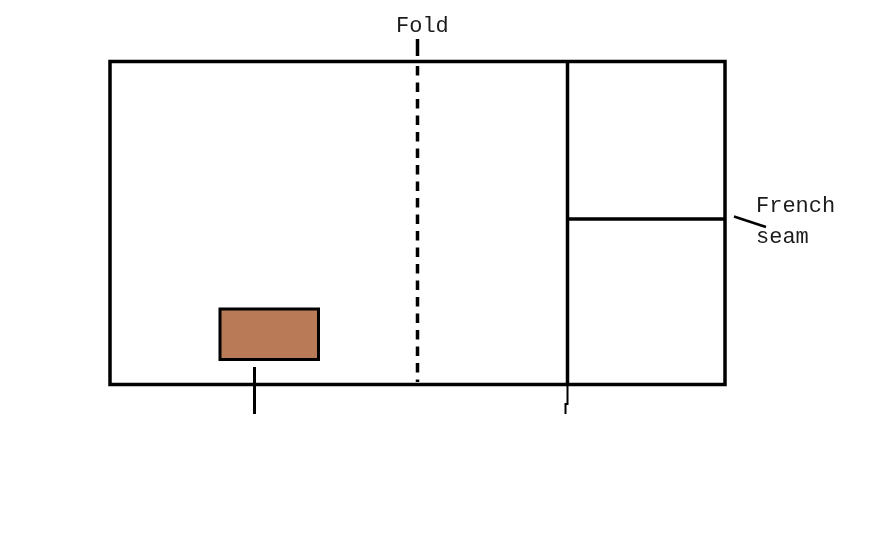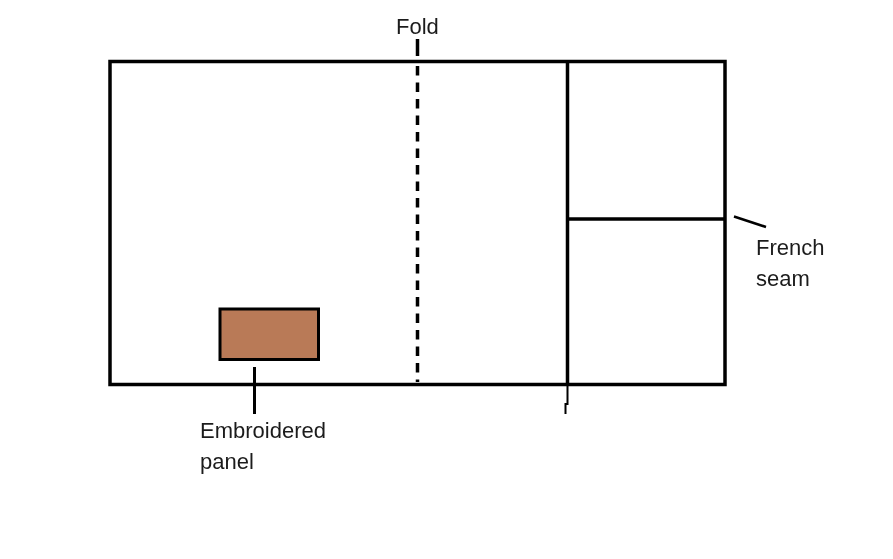--- a/index.html
+++ b/index.html
@@ -2,40 +2,40 @@
 <html style="--background: #ffffff; --line: #000000; --text: #1c1c1c; --panel_fill: #b97a57; --panel_border: #000000;"><head>
 <meta charset="utf-8">
 <style>
   * { margin: 0; padding: 0; box-sizing: border-box; }
   html, body { background: #fff; }
   .stage {
     position: relative;
     width: 893px;
     height: 559px;
     background: var(--background, #ffffff);
-    font-family: Liberation Sans, sans-serif;
+    font-family: Liberation Mono, monospace;
     color: var(--text, #1c1c1c);
     overflow: hidden;
   }
   svg.diagram {
     position: absolute;
     left: 0; top: 0;
     width: 893px; height: 559px;
   }
   .stroke { stroke: var(--line, #000); fill: none; }
   .panel  { stroke: var(--panel_border, #000); }
   .label {
     position: absolute;
     font-size: 22px;
     line-height: 31px;
     color: var(--text, #1c1c1c);
     white-space: normal;
   }
   .label-fold            { left: 396px; top: 11px; }
-  .label-french-seam     { left: 756px; top: 191px; width: 84px; margin-top: 41px; }
+  .label-french-seam     { left: 756px; top: 191px; width: 84px; }
   .label-embroidered     { left: 200px; top: 415px; width: 162px; }
   .label-selvedge-seam   { left: 569px; top: 405px; width: 200px; }
 </style>
 </head>
 <body>
 
 <div class="stage">
 
   <svg class="diagram" viewBox="0 0 893 559" xmlns="http://www.w3.org/2000/svg">
 
@@ -55,16 +55,15 @@
 
     <rect class="panel" x="220" y="309" width="98.5" height="50.5" stroke-width="3" fill="#b97a57"></rect>
 
     <line class="stroke" x1="254.5" y1="367" x2="254.5" y2="414" stroke-width="3"></line>
   </svg>
 
   <div class="label label-fold">Fold</div>
 
   <div class="label label-french-seam">French seam</div>
 
-  <div class="label label-embroidered">Embroidered panel</div>
 
 
 </div>
 
 </body></html>

